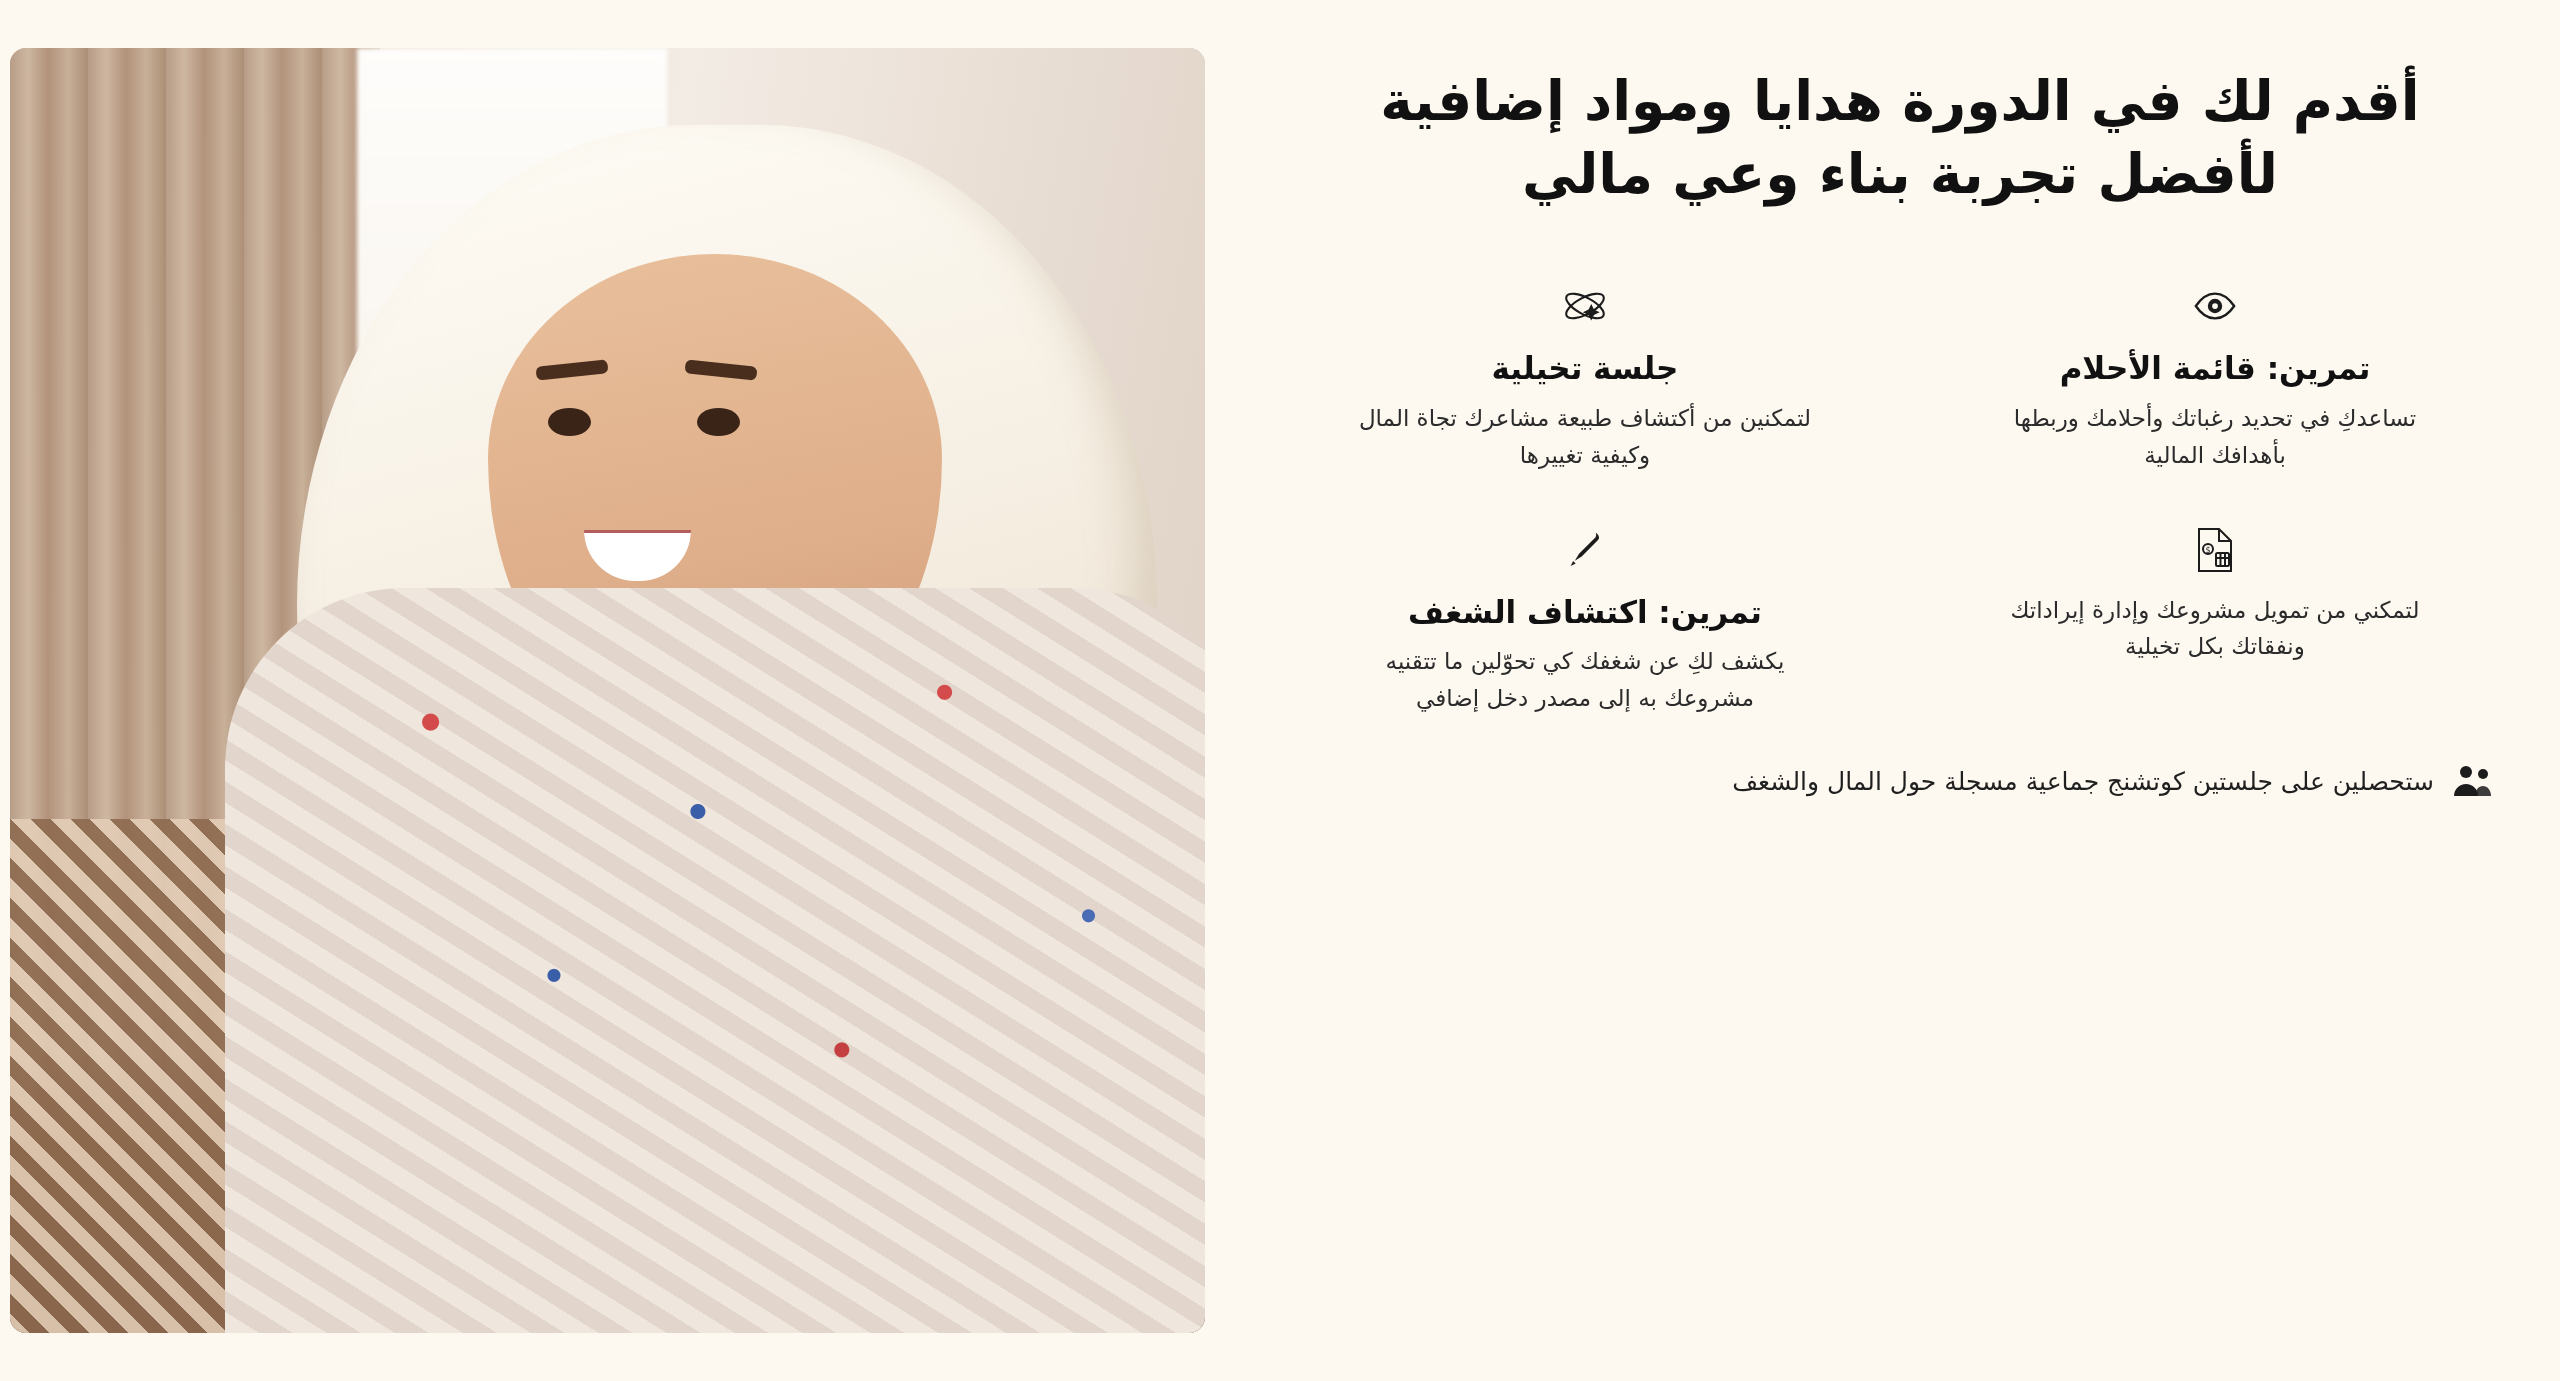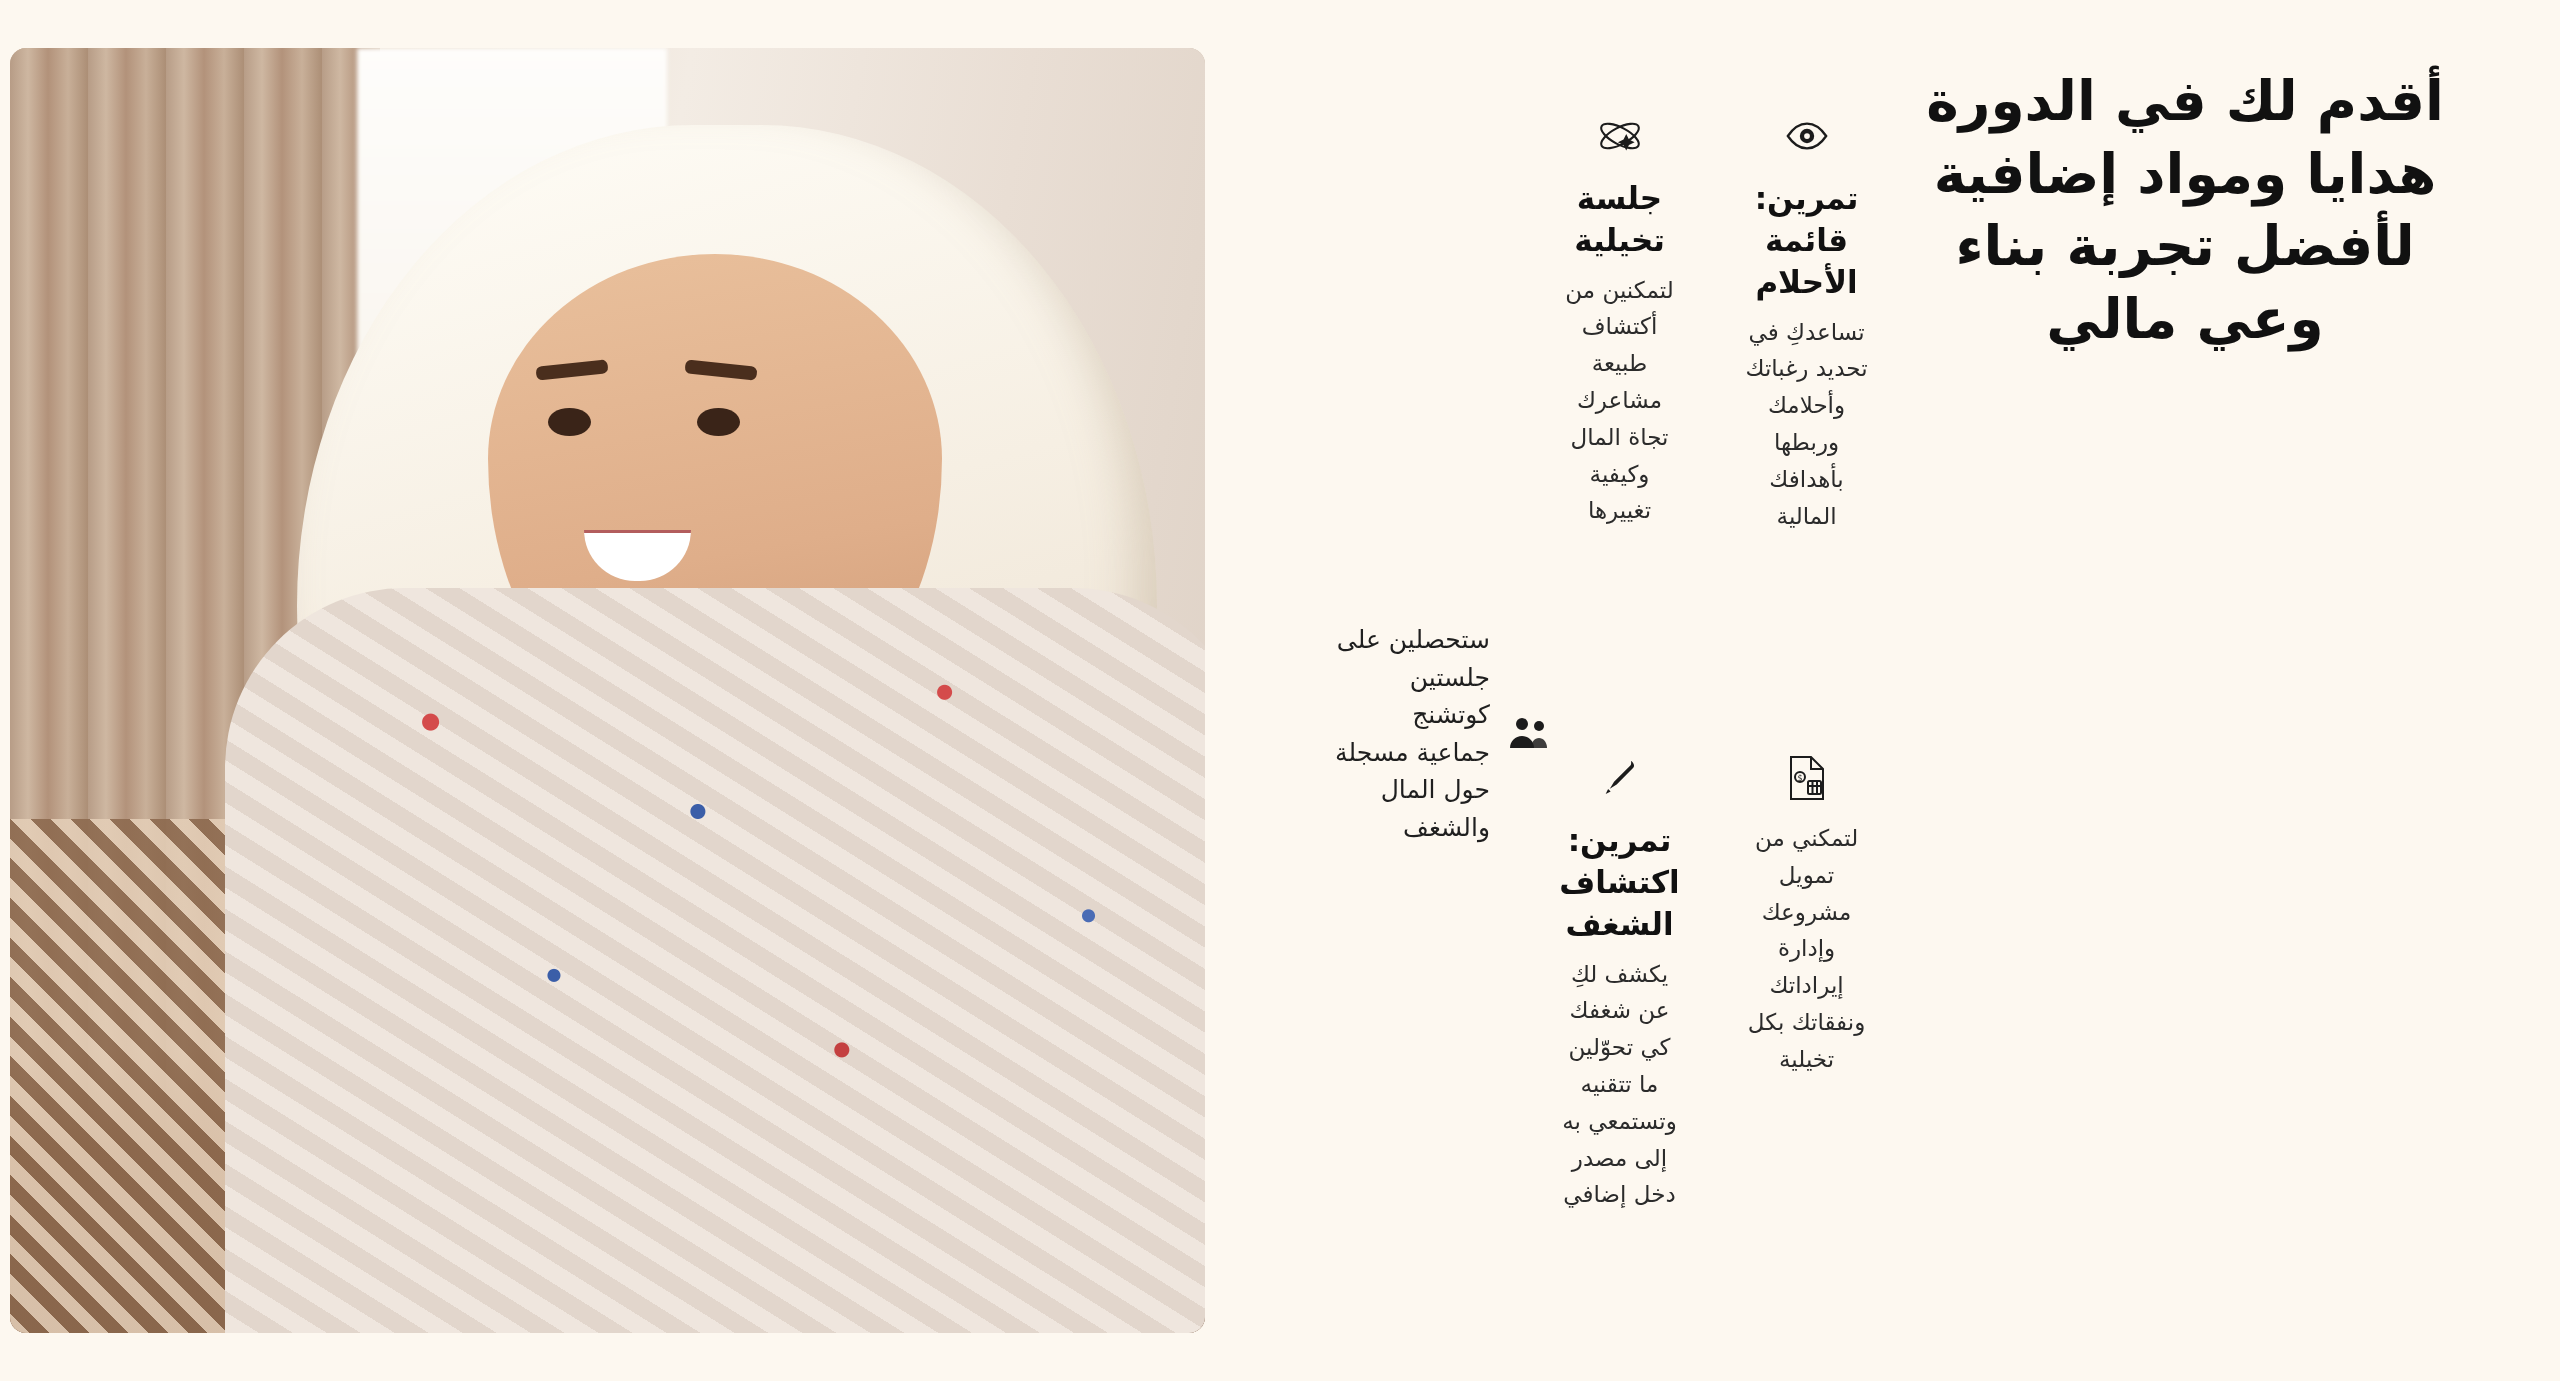--- a/index.html
+++ b/index.html
@@ -22,21 +22,21 @@
     display: flex;
     flex-direction: row;
     box-sizing: border-box;
   }
   
   .content-col {
     width: 1300px;
     box-sizing: border-box;
     padding: 40px 60px 0 40px;
     display: flex;
-    flex-direction: row;
+    flex-direction: column;
   }
   .headline {
     direction: rtl;
     text-align: center;
     font-size: 55px;
     line-height: 1.32;
     font-weight: 800;
     letter-spacing: -0.5px;
     color: #111111;
     margin: 25px 30px 0 30px;
@@ -234,21 +234,21 @@
       </div>
 
       <div class="card">
         <div class="card-icon">
           <svg width="44" height="44" viewBox="0 0 48 48" fill="#1c1c1c">
             <path d="M37 6c2.6 2.6 3 5.4 1.2 7.2L20.4 31l-7.5 4.6 4.6-7.5L35.3 10.4C37.1 8.6 35.2 4.2 37 6z"></path>
             <path d="M11 36l-2.6 5.4 5.4-2.6z"></path>
           </svg>
         </div>
         <div class="card-title">تمرين: اكتشاف الشغف</div>
-        <div class="card-body">يكشف لكِ عن شغفك كي تحوّلين ما تتقنيه وتستمعي به إلى مصدر دخل إضافي</div>
+        <div class="card-body">يكشف لكِ عن شغفك كي تحوّلين ما تتقنيه مشروعك به إلى مصدر دخل إضافي</div>
       </div>
 
     </div>
 
     <div class="footer-row">
       <div class="footer-icon">
         <svg width="42" height="38" viewBox="0 0 42 38" fill="#1c1c1c">
           <circle cx="14" cy="9" r="6"></circle>
           <path d="M2 33c0-7 5.4-12 12-12s12 5 12 12z"></path>
           <circle cx="31" cy="11" r="5"></circle>

